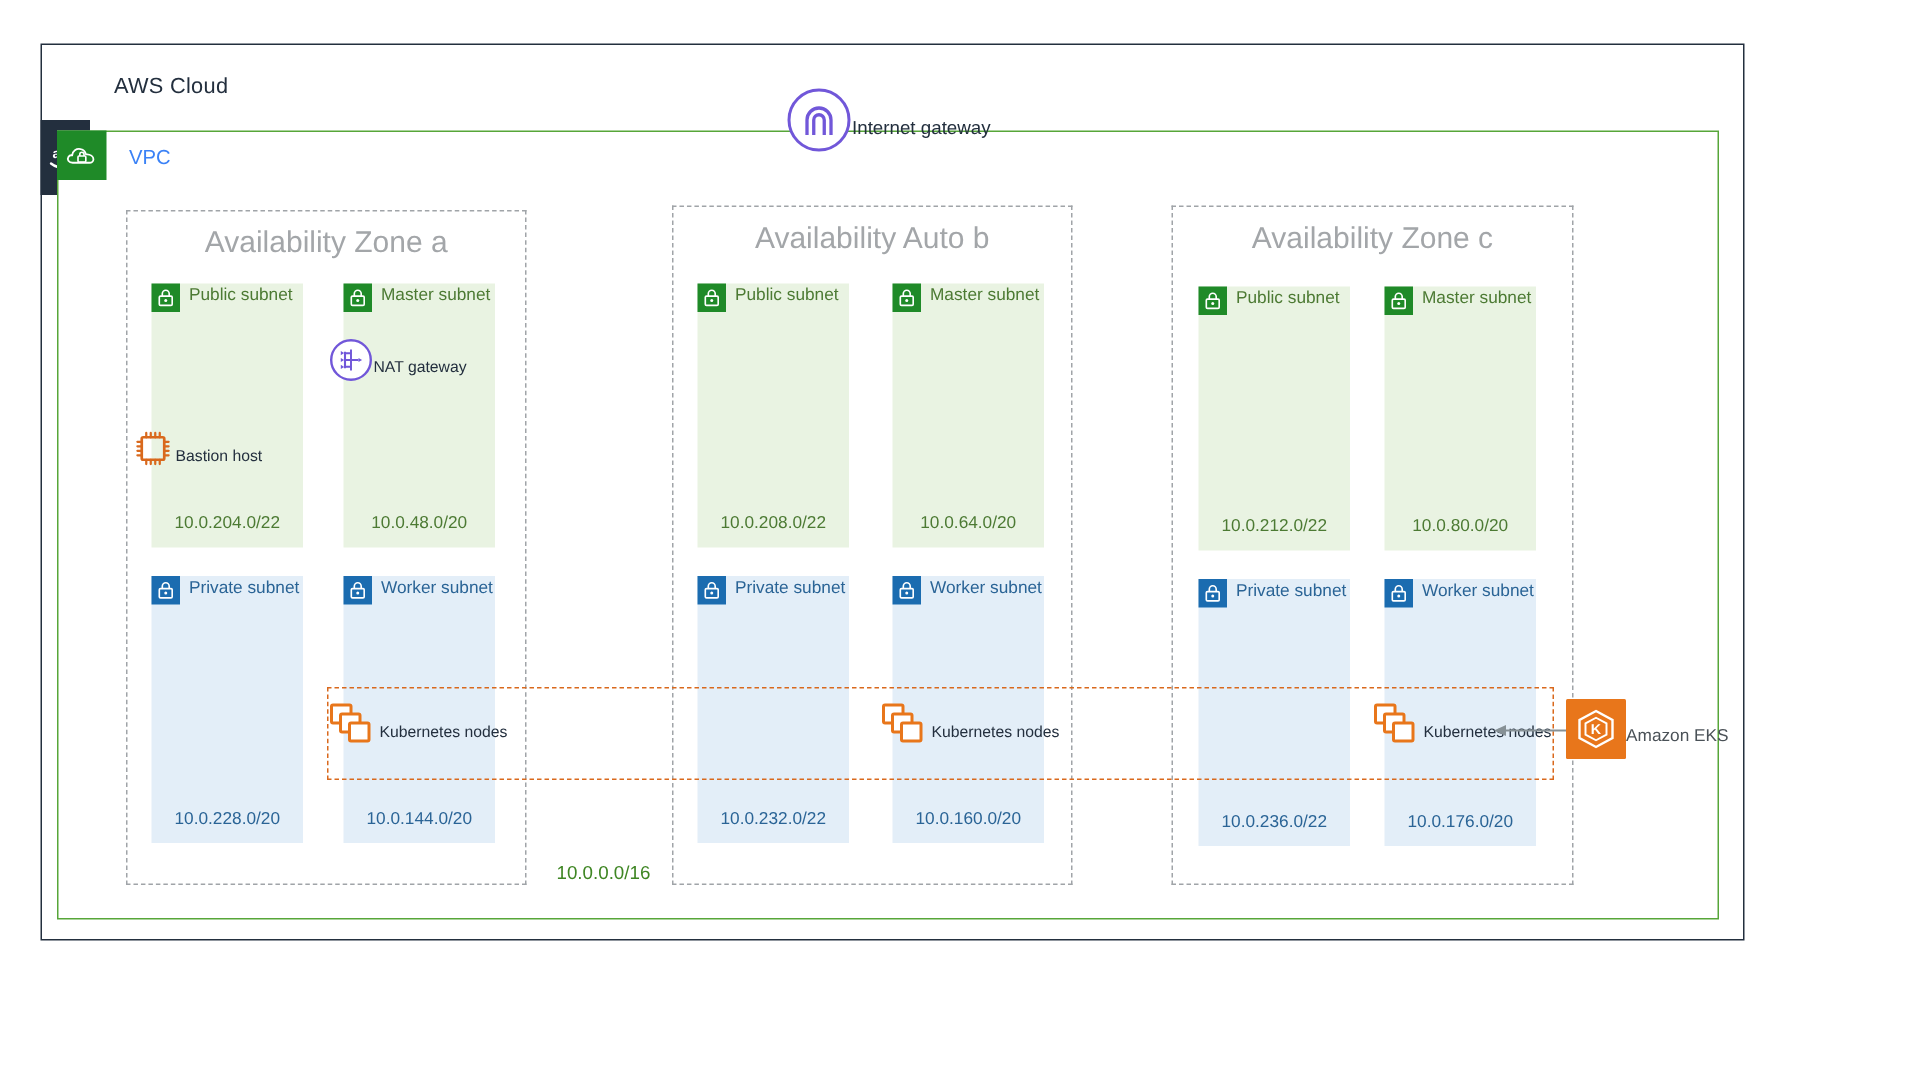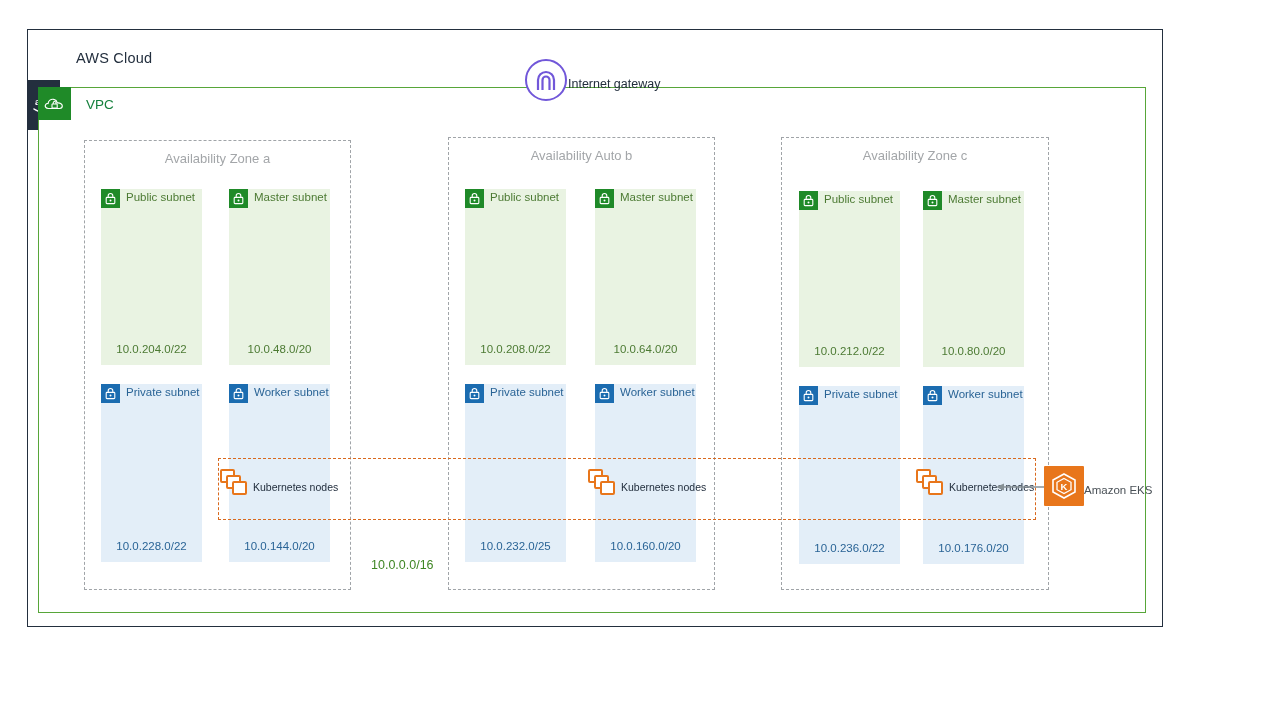--- a/index.html
+++ b/index.html
@@ -45,39 +45,39 @@
   .vpc-logo-box {
     position: absolute;
     left: 38px; top: 87px;
     width: 33px; height: 33px;
     background: #1f8a28;
     display: flex; align-items: center; justify-content: center;
   }
   .vpc-label {
     position: absolute;
     left: 86px; top: 97px;
-    font-size: 13.5px; color: #15803d;
+    font-size: 13.5px; color: #3b82f6;
   }
   .vpc-cidr {
     position: absolute;
-    left: 371px; top: 558px;
+    left: 371px; top: 575px;
     font-size: 12.5px; color: #3f8624;
   }
 
   
   .az {
     position: absolute;
     border: 1.3px dashed #a0a4a8;
     background: transparent;
   }
   .az-title {
     position: absolute;
     width: 100%; text-align: center;
     top: 10px; left: 0;
-    font-size: 13px; color: #a3a6a9;
+    font-size: 20px; color: #a3a6a9;
   }
   #az-a { left: 84px;  top: 140px; width: 267px; height: 450px; }
   #az-b { left: 448px; top: 137px; width: 267px; height: 453px; }
   #az-c { left: 781px; top: 137px; width: 268px; height: 453px; }
 
   
   .subnet { position: absolute; border-radius: 23px; }
   .subnet .body {
     position: absolute; left: 0; top: 0;
     width: 100%; height: 100%;
@@ -250,21 +250,21 @@
   <div class="subnet blue" id="sn-a-private">
     <div class="body"></div>
     <div class="badge">
       <svg width="13" height="13" viewBox="0 0 13 13" aria-hidden="true">
         <rect x="2.2" y="5.4" width="8.6" height="6.2" rx="0.8" fill="none" stroke="#fff" stroke-width="1.1"></rect>
         <path d="M4.2 5.4 V3.8 a2.3 2.3 0 0 1 4.6 0 V5.4" fill="none" stroke="#fff" stroke-width="1.1"></path>
         <circle cx="6.5" cy="8.4" r="1" fill="#fff"></circle>
       </svg>
     </div>
     <div class="sname">Private subnet</div>
-    <div class="cidr">10.0.228.0/22</div>
+    <div class="cidr">10.0.228.0/20</div>
   </div>
 
   <div class="subnet blue" id="sn-a-worker">
     <div class="body"></div>
     <div class="badge">
       <svg width="13" height="13" viewBox="0 0 13 13" aria-hidden="true">
         <rect x="2.2" y="5.4" width="8.6" height="6.2" rx="0.8" fill="none" stroke="#fff" stroke-width="1.1"></rect>
         <path d="M4.2 5.4 V3.8 a2.3 2.3 0 0 1 4.6 0 V5.4" fill="none" stroke="#fff" stroke-width="1.1"></path>
         <circle cx="6.5" cy="8.4" r="1" fill="#fff"></circle>
       </svg>
@@ -302,21 +302,21 @@
   <div class="subnet blue" id="sn-b-private">
     <div class="body"></div>
     <div class="badge">
       <svg width="13" height="13" viewBox="0 0 13 13" aria-hidden="true">
         <rect x="2.2" y="5.4" width="8.6" height="6.2" rx="0.8" fill="none" stroke="#fff" stroke-width="1.1"></rect>
         <path d="M4.2 5.4 V3.8 a2.3 2.3 0 0 1 4.6 0 V5.4" fill="none" stroke="#fff" stroke-width="1.1"></path>
         <circle cx="6.5" cy="8.4" r="1" fill="#fff"></circle>
       </svg>
     </div>
     <div class="sname">Private subnet</div>
-    <div class="cidr">10.0.232.0/25</div>
+    <div class="cidr">10.0.232.0/22</div>
   </div>
 
   <div class="subnet blue" id="sn-b-worker">
     <div class="body"></div>
     <div class="badge">
       <svg width="13" height="13" viewBox="0 0 13 13" aria-hidden="true">
         <rect x="2.2" y="5.4" width="8.6" height="6.2" rx="0.8" fill="none" stroke="#fff" stroke-width="1.1"></rect>
         <path d="M4.2 5.4 V3.8 a2.3 2.3 0 0 1 4.6 0 V5.4" fill="none" stroke="#fff" stroke-width="1.1"></path>
         <circle cx="6.5" cy="8.4" r="1" fill="#fff"></circle>
       </svg>
@@ -372,21 +372,50 @@
         <path d="M4.2 5.4 V3.8 a2.3 2.3 0 0 1 4.6 0 V5.4" fill="none" stroke="#fff" stroke-width="1.1"></path>
         <circle cx="6.5" cy="8.4" r="1" fill="#fff"></circle>
       </svg>
     </div>
     <div class="sname">Worker subnet</div>
     <div class="cidr">10.0.176.0/20</div>
   </div>
 
   <div class="asg-box"></div>
 
-
+  <div class="node" id="n-nat">
+    <span>
+      <svg width="30" height="30" viewBox="0 0 30 30" aria-hidden="true">
+        <circle cx="15" cy="15" r="13.2" fill="#ffffff" stroke="#7157d9" stroke-width="1.6"></circle>
+        <path d="M11 9.5 V20.5 M11 15 H20" fill="none" stroke="#7157d9" stroke-width="1.4"></path>
+        <path d="M11 10.5 H15 M11 15 H15 M11 19.5 H15" stroke="#7157d9" stroke-width="1.3" fill="none"></path>
+        <path d="M15 8 V22" stroke="#7157d9" stroke-width="1.3" fill="none"></path>
+        <path d="M8.2 9 l2.2 1.4 l-2.2 1.4 Z" fill="#7157d9"></path>
+        <path d="M8.2 13.6 l2.2 1.4 l-2.2 1.4 Z" fill="#7157d9"></path>
+        <path d="M8.2 18.2 l2.2 1.4 l-2.2 1.4 Z" fill="#7157d9"></path>
+        <path d="M20 13.6 l2.4 1.4 l-2.4 1.4 Z" fill="#7157d9"></path>
+      </svg>
+    </span>
+    <span class="nlabel">NAT gateway</span>
+  </div>
+
+  <div class="node" id="n-bastion">
+    <span>
+      <svg width="30" height="30" viewBox="0 0 30 30" aria-hidden="true">
+        <rect x="7.5" y="7.5" width="15" height="15" rx="1" fill="none" stroke="#d9691d" stroke-width="1.8"></rect>
+        <g stroke="#d9691d" stroke-width="1.5" stroke-linecap="round">
+          <path d="M10.5 7.5 V4.6 M13.5 7.5 V4.6 M16.5 7.5 V4.6 M19.5 7.5 V4.6"></path>
+          <path d="M10.5 22.5 V25.4 M13.5 22.5 V25.4 M16.5 22.5 V25.4 M19.5 22.5 V25.4"></path>
+          <path d="M7.5 10.5 H4.6 M7.5 13.5 H4.6 M7.5 16.5 H4.6 M7.5 19.5 H4.6"></path>
+          <path d="M22.5 10.5 H25.4 M22.5 13.5 H25.4 M22.5 16.5 H25.4 M22.5 19.5 H25.4"></path>
+        </g>
+      </svg>
+    </span>
+    <span class="nlabel">Bastion host</span>
+  </div>
 
 
   <div class="node" id="n-k8s-a">
     <span>
       <svg width="36" height="30" viewBox="0 0 36 30" aria-hidden="true">
         <rect x="4" y="2" width="13" height="12" rx="1" fill="#ffffff" stroke="#e8761b" stroke-width="2"></rect>
         <rect x="10" y="8" width="13" height="12" rx="1" fill="#ffffff" stroke="#e8761b" stroke-width="2"></rect>
         <rect x="16" y="14" width="13" height="12" rx="1" fill="#ffffff" stroke="#e8761b" stroke-width="2"></rect>
       </svg>
     </span>

